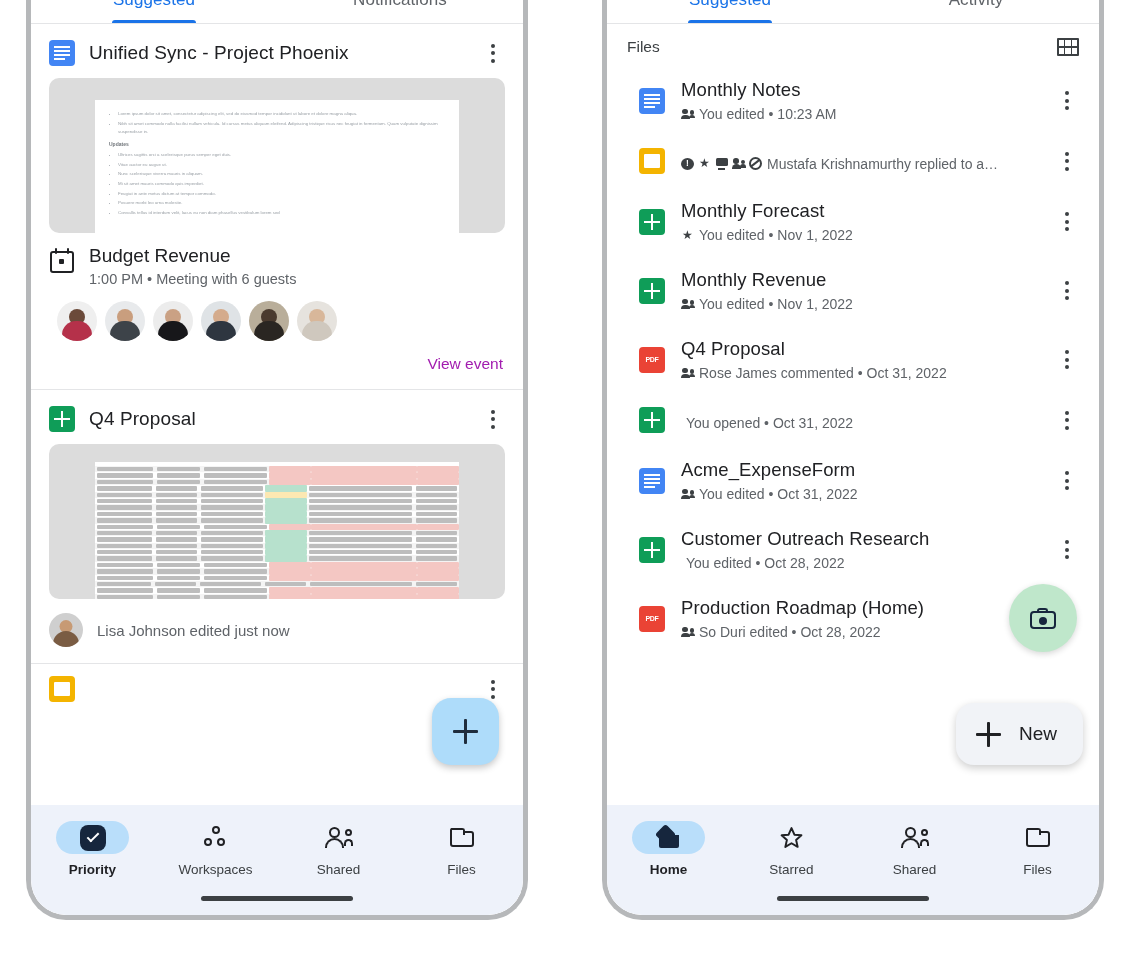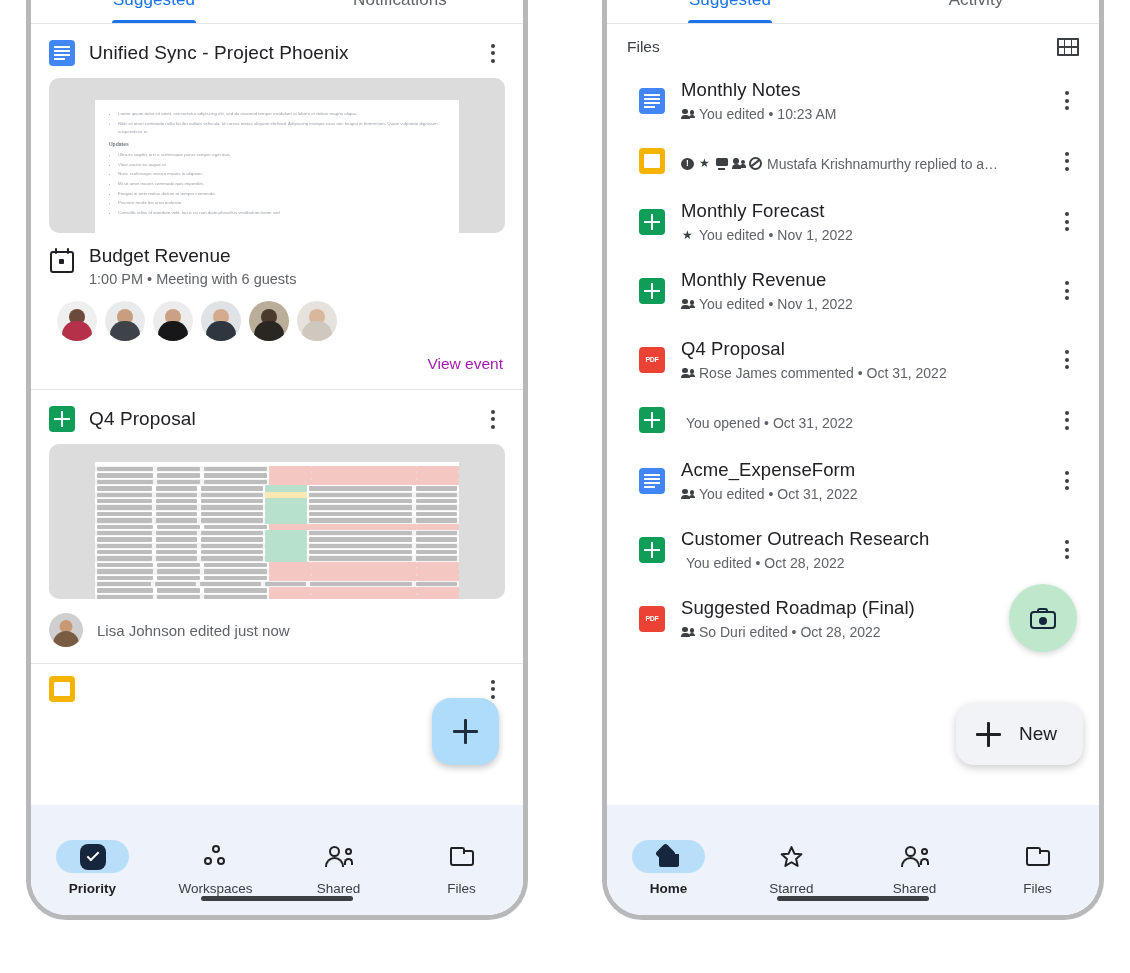--- a/index.html
+++ b/index.html
@@ -164,21 +164,21 @@
     z-index: 6;
   }
   .plus { position: relative; width: 25px; height: 25px; }
   .plus::before, .plus::after { content:""; position:absolute; background:#1f2d3d; border-radius:1px; }
   .plus::before { left:0; right:0; top:11px; height:3px; }
   .plus::after  { top:0; bottom:0; left:11px; width:3px; }
 
   
   .bnav {
     flex: 0 0 110px; background: #eef2fa;
-    display: flex; align-items: center; padding-top: 16px; position: relative;
+    display: flex; align-items: flex-start; padding-top: 16px; position: relative;
     z-index: 5;
   }
   .bitem { flex: 1; display: flex; flex-direction: column; align-items: center; gap: 8px; }
   .pillwrap { width: 73px; height: 33px; border-radius: 17px; display:flex; align-items:center; justify-content:center; }
   .pillwrap.on { background: #b9defa; }
   .blabel { font-size: 13.5px; color: #3c4043; }
   .blabel.on { font-weight: 700; color:#1f2024; }
   .homebar {
     position: absolute; bottom: 14px; left: 50%; transform: translateX(-50%);
     width: 152px; height: 5px; border-radius: 3px; background: #3c4043;
@@ -791,21 +791,21 @@
             </div>
             <div class="kebab">
               <i></i>
               <i></i>
               <i></i>
             </div>
           </div>
           <div class="frow">
             <div class="ficon pdf"></div>
             <div class="fmeta">
-              <div class="fname">Suggested Roadmap (Final)</div>
+              <div class="fname">Production Roadmap (Home)</div>
               <div class="fsub">
                 <span class="mini">
                   <span class="mi mi-people">
                     <i></i>
                   </span>
                 </span>
                 <span>So Duri edited • Oct 28, 2022</span>
               </div>
             </div>
             <div class="kebab">

